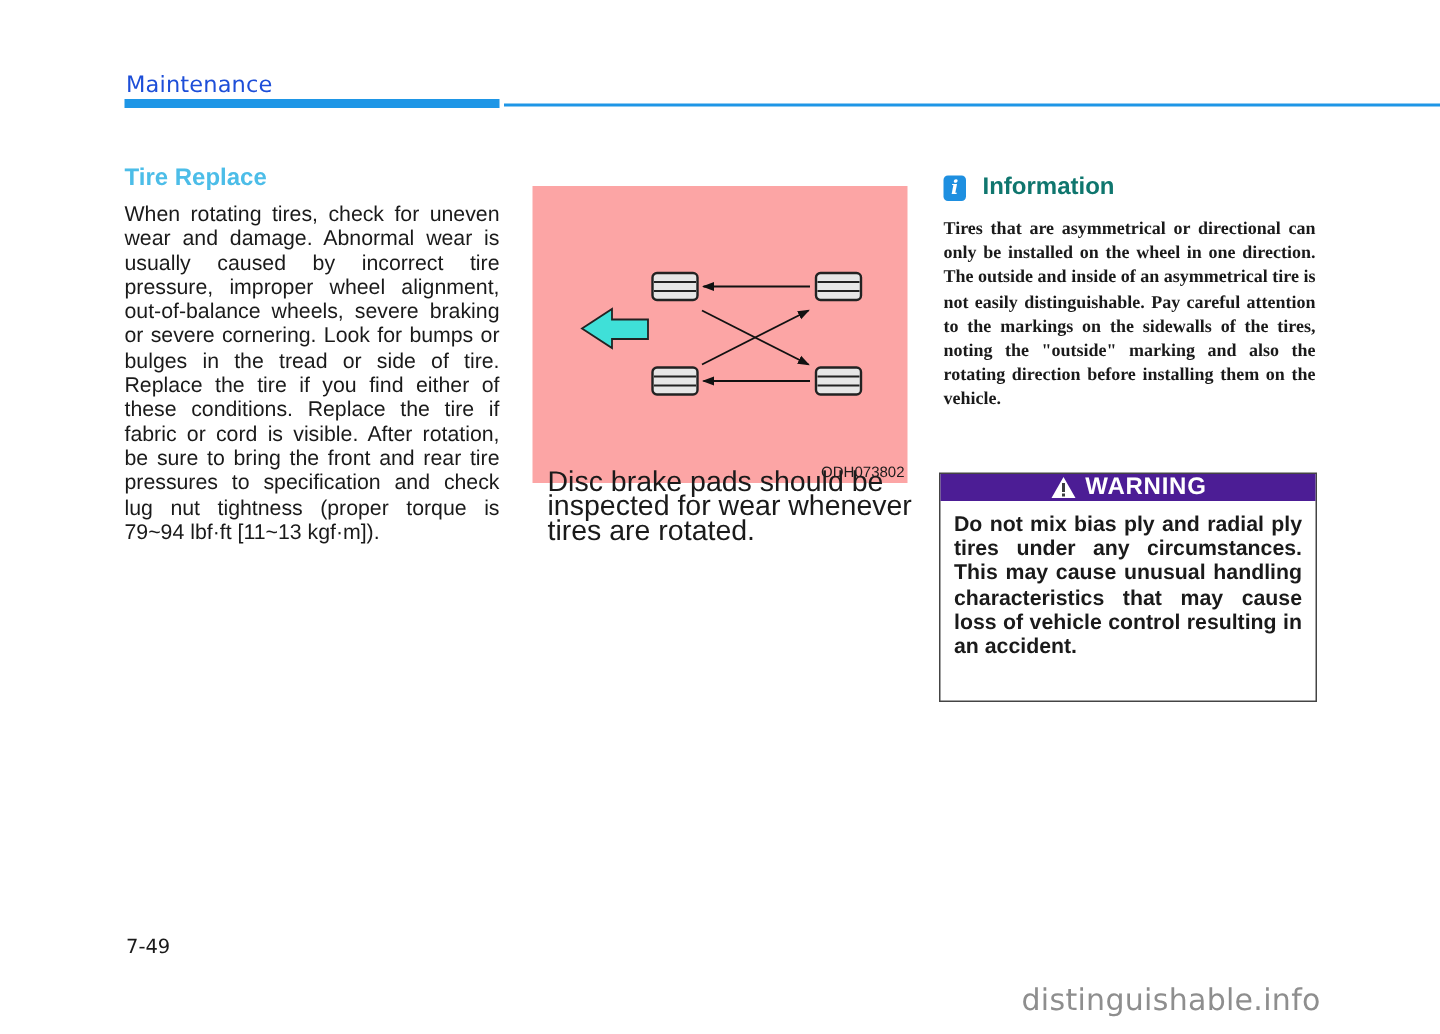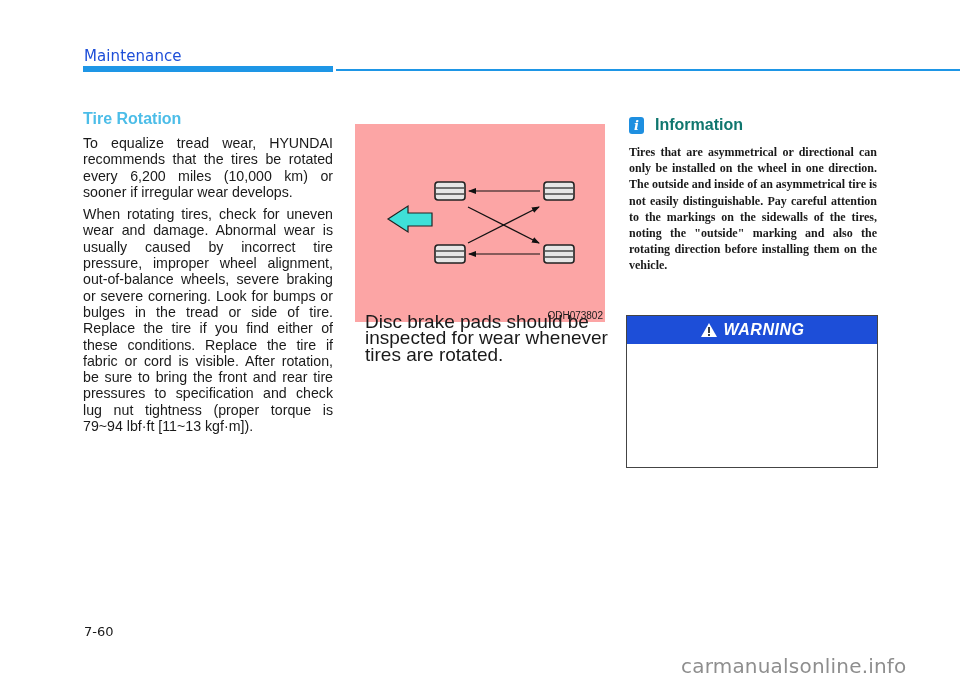--- a/index.html
+++ b/index.html
@@ -20,38 +20,37 @@
 
     .info-head { position:absolute; left:629px; top:116px; display:flex; align-items:center; }
     .info-icon { width:15px; height:17px; background:#1e8fe0; border-radius:3px; color:#fff;
                  font-family:"DejaVu Serif", serif; font-style:italic; font-weight:bold; font-size:13px;
                  text-align:center; line-height:17px; margin-right:11px; }
     .info-title { font-size:16px; font-weight:bold; color:#0f766e; }
     .info-body { position:absolute; left:629px; top:144px; width:248px; font-family:Liberation Serif, serif;
                  font-weight:bold; font-size:12px; line-height:16.2px; text-align:justify; }
 
     .warning { position:absolute; left:626px; top:315px; width:250px; height:151px; border:1px solid #444; background:#fff; }
-    .warning-head { height:28px; background:#1d4ed8; color:#fff; display:flex; align-items:center; justify-content:center;
-                    font-size:16px; font-weight:bold; letter-spacing:0.5px;font-style:italic; }
+    .warning-head { height:18px; background:#4c1d95; color:#fff; display:flex; align-items:center; justify-content:center;
+                    font-size:16px; font-weight:bold; letter-spacing:0.5px; }
     .warning-head svg { margin-right:6px; }
     .warning-body { padding:8px 9px 0 9px; font-size:14.2px; line-height:16.2px; font-weight:bold; text-align:justify; }
 
     .page-num { position:absolute; left:84px; top:624px; font-size:13px; font-family:"DejaVu Sans", sans-serif; color:#1a1a1a; }
     .watermark { position:absolute; left:681px; top:654px; font-size:20px; color:#8e8e8e; font-family:"DejaVu Sans", sans-serif; letter-spacing:0.2px; }
   </style>
 </head>
 <body>
 
 <div class="section-title">Maintenance</div>
 <div class="bar-thick"></div>
 <div class="bar-thin"></div>
 
 <div class="col1">
-  <div class="h2">Tire Rotation</div>
-  <p class="para">To equalize tread wear, HYUNDAI recommends that the tires be rotated every 6,200 miles (10,000 km) or sooner if irregular wear develops.</p>
+  <div class="h2">Tire Replace</div>
   <p class="para">When rotating tires, check for uneven wear and damage. Abnormal wear is usually caused by incorrect tire pressure, improper wheel alignment, out-of-balance wheels, severe braking or severe cornering. Look for bumps or bulges in the tread or side of tire. Replace the tire if you find either of these conditions. Replace the tire if fabric or cord is visible. After rotation, be sure to bring the front and rear tire pressures to specification and check lug nut tightness (proper torque is 79~94 lbf·ft [11~13 kgf·m]).</p>
 </div>
 
 <div class="figure">
   <svg width="250" height="198" viewBox="0 0 250 198">
     <defs>
       <marker id="ah" markerWidth="8" markerHeight="8" refX="7" refY="4" orient="auto" markerUnits="userSpaceOnUse">
         <path d="M0,1 L8,4 L0,7 Z" fill="#111"></path>
       </marker>
       <g id="tire">
@@ -90,16 +89,17 @@
 
 <div class="warning">
   <div class="warning-head">
     <svg width="18" height="16" viewBox="0 0 18 16">
       <path d="M9,1 L17,15 L1,15 Z" fill="#fff"></path>
       <rect x="8" y="5" width="2" height="6" fill="#3b3e3f"></rect>
       <rect x="8" y="12" width="2" height="2" fill="#3b3e3f"></rect>
     </svg>
     <span>WARNING</span>
   </div>
+  <div class="warning-body">Do not mix bias ply and radial ply tires under any circumstances. This may cause unusual handling characteristics that may cause loss of vehicle control resulting in an accident.</div>
 </div>
 
-<div class="page-num">7-60</div>
-<div class="watermark">carmanualsonline.info</div>
+<div class="page-num">7-49</div>
+<div class="watermark">distinguishable.info</div>
 
 </body></html>

